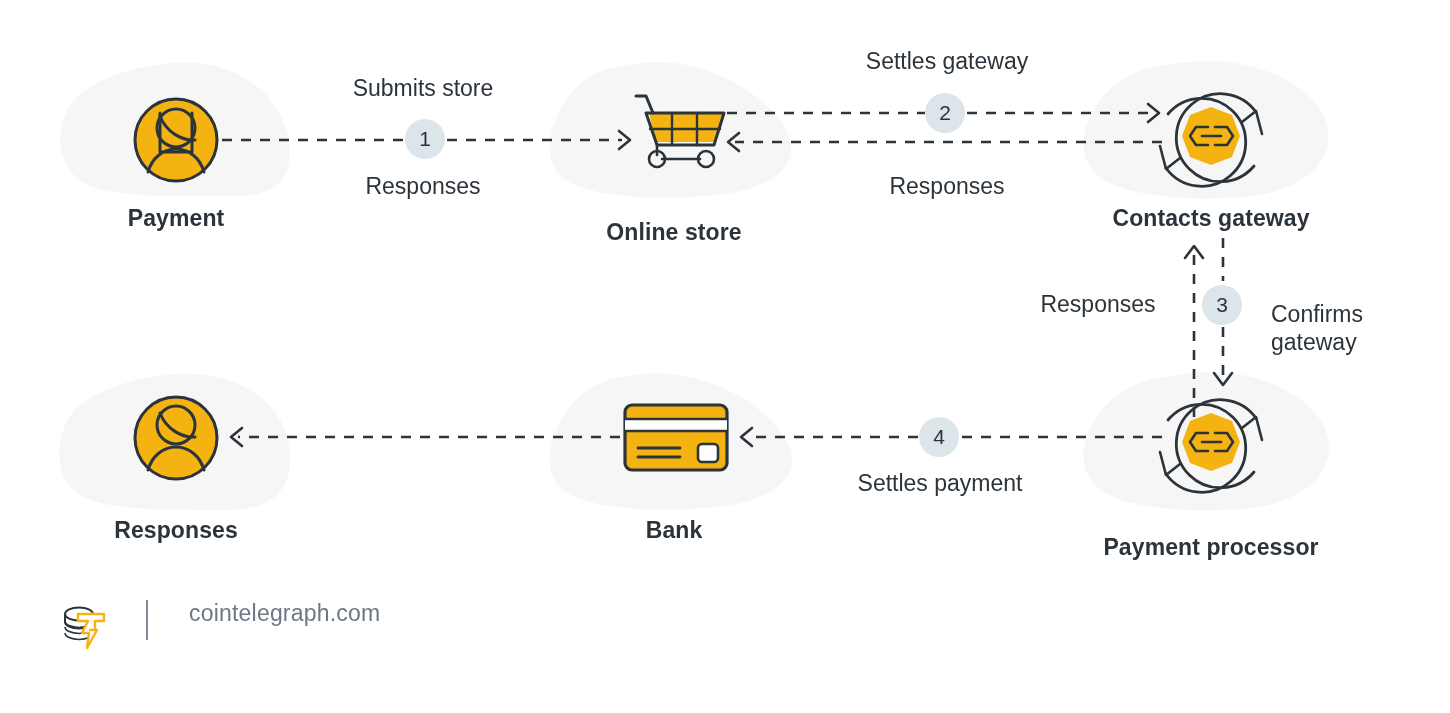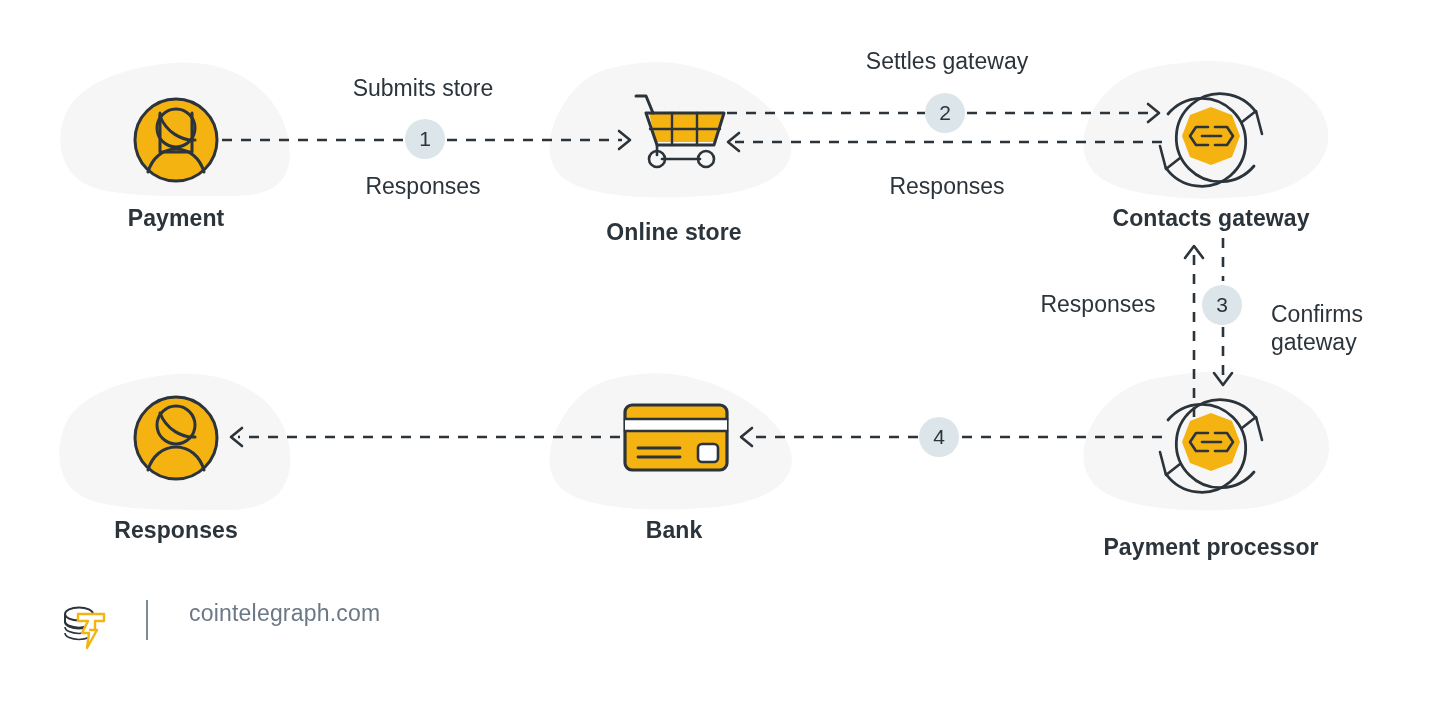--- a/index.html
+++ b/index.html
@@ -184,20 +184,21 @@
 
   <div class="edge-label" style="left:947px;top:47px;">Settles gateway</div>
   <div class="edge-label" style="left:947px;top:172px;">Responses</div>
 
   <div class="edge-label" style="left:1098px;top:290px;">Responses</div>
   <div class="edge-label left-align" style="left:1271px;top:272px;margin-top:28px;">
     <div>Confirms</div>
     <div>gateway</div>
   </div>
 
+  <div class="edge-label" style="left:940px;top:469px;">Settles payment</div>
 
   <div class="badge" style="left:425px;top:139px;">1</div>
   <div class="badge" style="left:945px;top:113px;">2</div>
   <div class="badge" style="left:1222px;top:305px;">3</div>
   <div class="badge" style="left:939px;top:437px;">4</div>
 
   <div id="footer">
     <svg class="logo" viewBox="0 0 52 52">
       <ellipse cx="22" cy="14" rx="14" ry="6.5" fill="none" stroke="#2b333b" stroke-width="2"></ellipse>
       <path d="M8,14 L8,22 C8,25.6 14.3,28.5 22,28.5 C29.7,28.5 36,25.6 36,22 L36,14" fill="none" stroke="#2b333b" stroke-width="2"></path>

